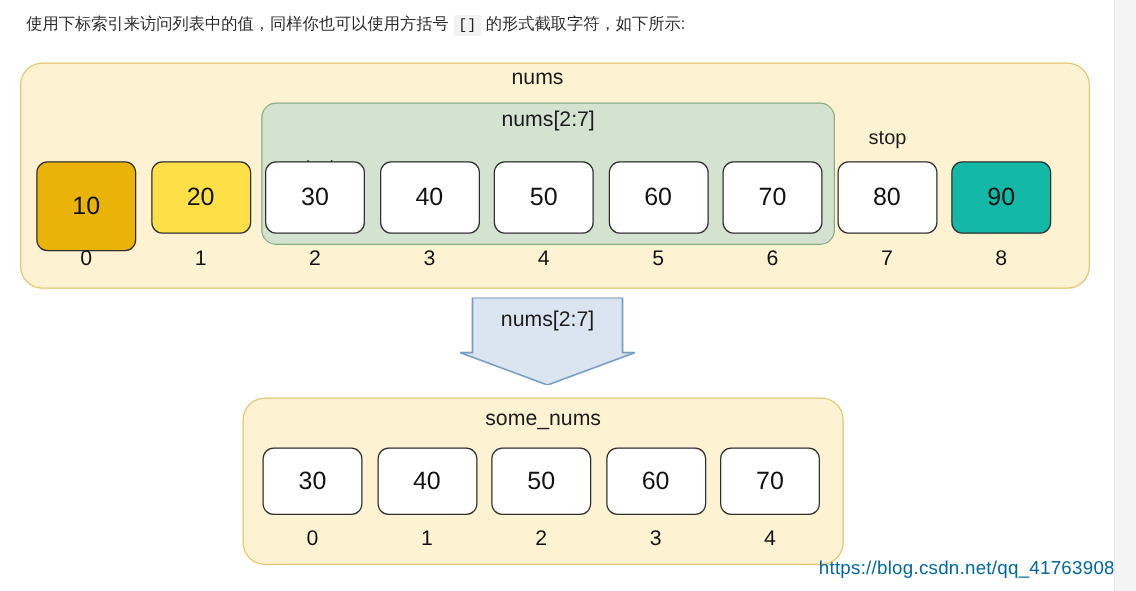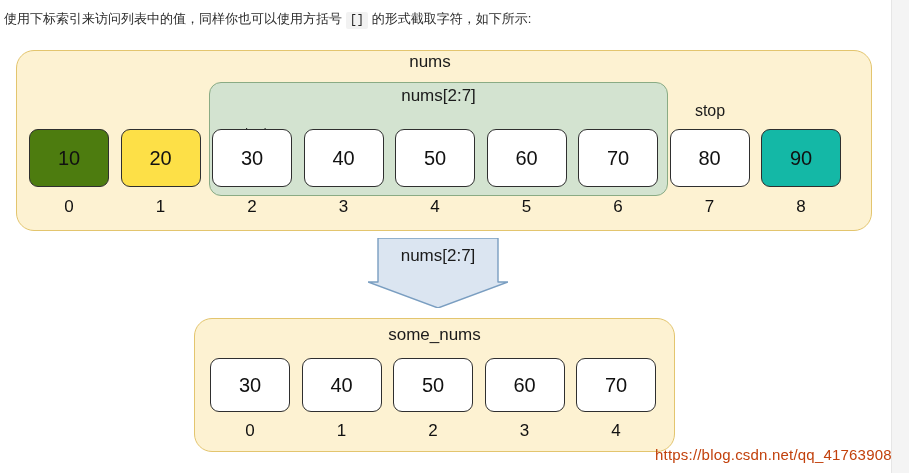--- a/index.html
+++ b/index.html
@@ -12,21 +12,21 @@
     height: 473px;
     position: relative;
     overflow: hidden;
     font-family: "Liberation Sans", sans-serif;
     color: #1b1b1b;
   }
 
   
   .intro {
     position: absolute;
-    left: 4px;
+    left: 21px;
     top: 9px;
     font-size: 13px;
     line-height: 19px;
     color: #2b2b2b;
     white-space: nowrap;
     letter-spacing: 0px;
   }
   .intro .code {
     background: #f2f2f2;
     padding: 1px 4px 2px 4px;
@@ -142,21 +142,21 @@
 
 <div class="panel-title" style="left:2px; top:52px; width:856px;">nums</div>
 
 <div class="panel-title" style="left:209px; top:86px; width:459px;">nums[2:7]</div>
 
 <div class="marker" style="left:215px; top:101px; width:74px;margin-top:24px;">start</div>
 
 <div class="marker" style="left:673px; top:102px; width:74px;">stop</div>
 
 <div id="top-cells">
-    <div class="cell" style="left: 29px; top: 129px; width: 80px; height: 58px; background: #4d7c0f; border-color: rgb(47, 47, 47);">10</div>
+    <div class="cell" style="left: 29px; top: 129px; width: 80px; height: 72px; background: #eab308; border-color: rgb(47, 47, 47);">10</div>
     <div class="cell" style="left: 120.5px; top: 129px; width: 80px; height: 58px; background: #fde047; border-color: rgb(47, 47, 47);">20</div>
     <div class="cell" style="left: 212px; top: 129px; width: 80px; height: 58px; background: rgb(255, 255, 255); border-color: rgb(47, 47, 47);">30</div>
     <div class="cell" style="left: 303.5px; top: 129px; width: 80px; height: 58px; background: rgb(255, 255, 255); border-color: rgb(47, 47, 47);">40</div>
     <div class="cell" style="left: 395px; top: 129px; width: 80px; height: 58px; background: rgb(255, 255, 255); border-color: rgb(47, 47, 47);">50</div>
     <div class="cell" style="left: 486.5px; top: 129px; width: 80px; height: 58px; background: rgb(255, 255, 255); border-color: rgb(47, 47, 47);">60</div>
     <div class="cell" style="left: 578px; top: 129px; width: 80px; height: 58px; background: rgb(255, 255, 255); border-color: rgb(47, 47, 47);">70</div>
     <div class="cell" style="left: 669.5px; top: 129px; width: 80px; height: 58px; background: rgb(255, 255, 255); border-color: rgb(47, 47, 47);">80</div>
     <div class="cell" style="left: 761px; top: 129px; width: 80px; height: 58px; background: #14b8a6; border-color: rgb(47, 47, 47);">90</div>
   </div>
 <div id="top-indices">
@@ -190,15 +190,15 @@
     <div class="cell" style="left: 576px; top: 358px; width: 80px; height: 54px; background: rgb(255, 255, 255); border-color: rgb(47, 47, 47);">70</div>
   </div>
 <div id="bottom-indices">
     <div class="index" style="left: 210px; top: 421px; width: 80px;">0</div>
     <div class="index" style="left: 301.5px; top: 421px; width: 80px;">1</div>
     <div class="index" style="left: 393px; top: 421px; width: 80px;">2</div>
     <div class="index" style="left: 484.5px; top: 421px; width: 80px;">3</div>
     <div class="index" style="left: 576px; top: 421px; width: 80px;">4</div>
   </div>
 
-<div class="watermark" style="color: #c2410c;">https://blog.csdn.net/qq_41763908</div>
+<div class="watermark" style="color: #0369a1;">https://blog.csdn.net/qq_41763908</div>
 
 <div class="scroll-strip"></div>
 
 </body></html>

